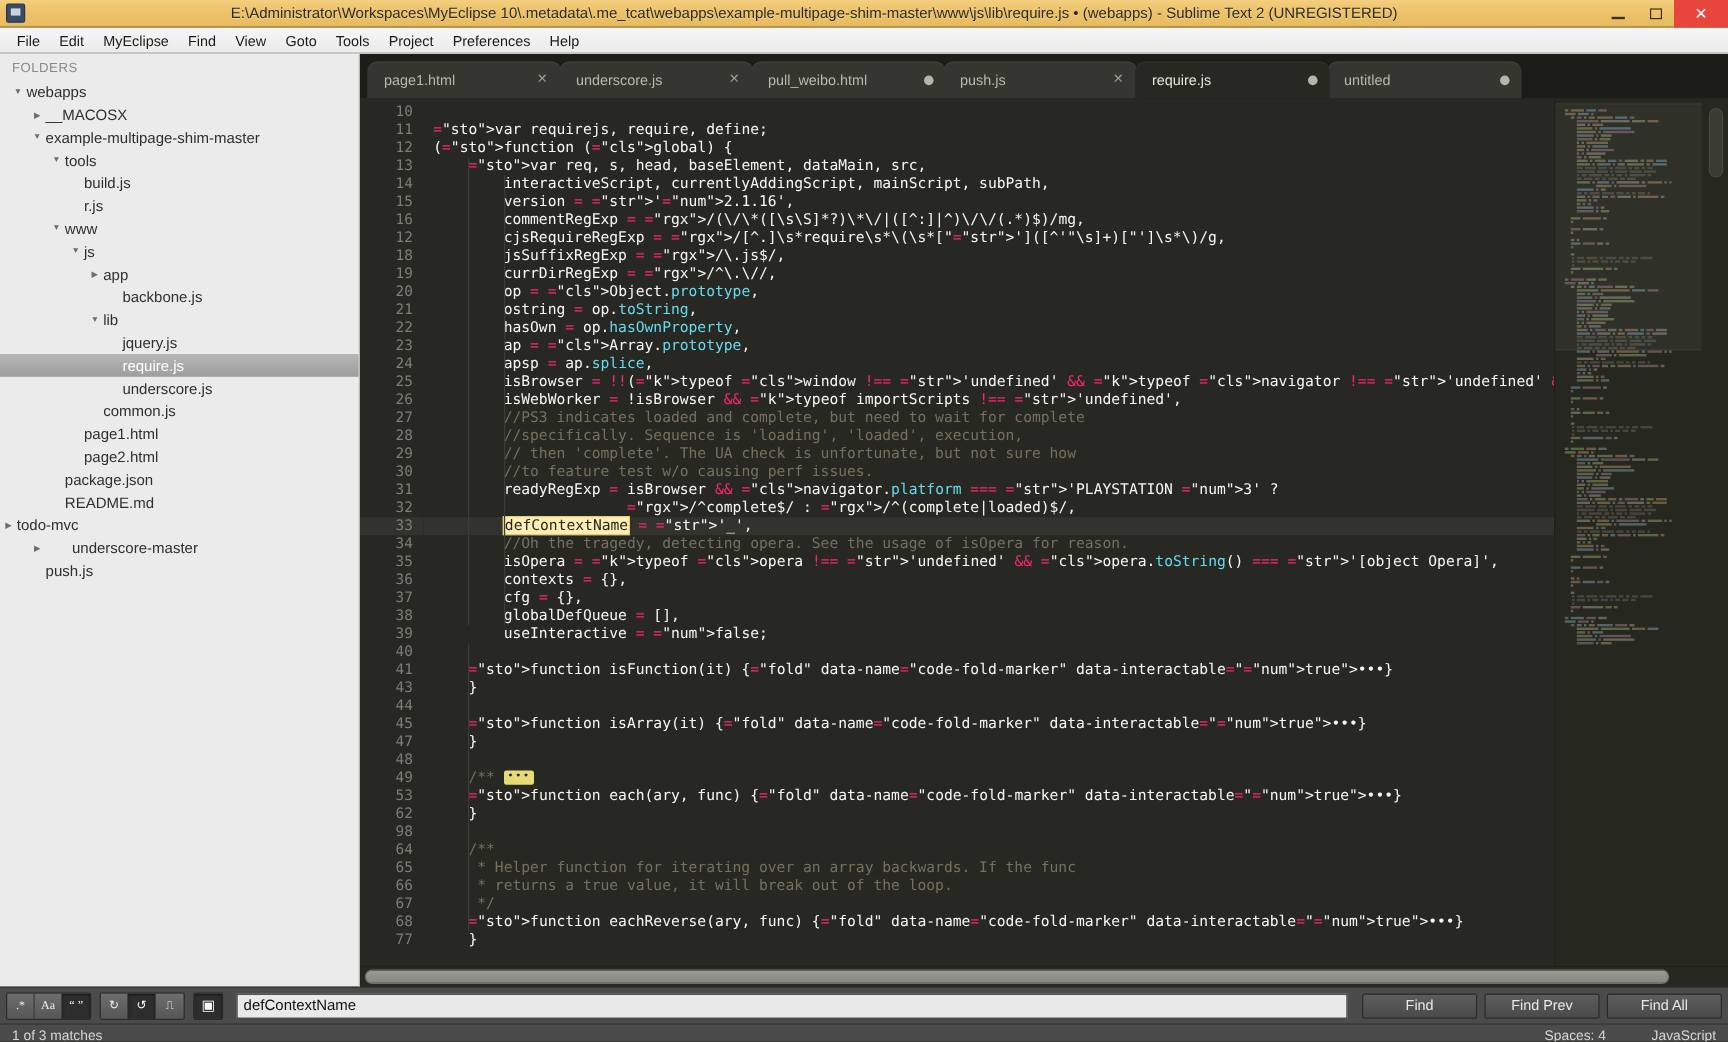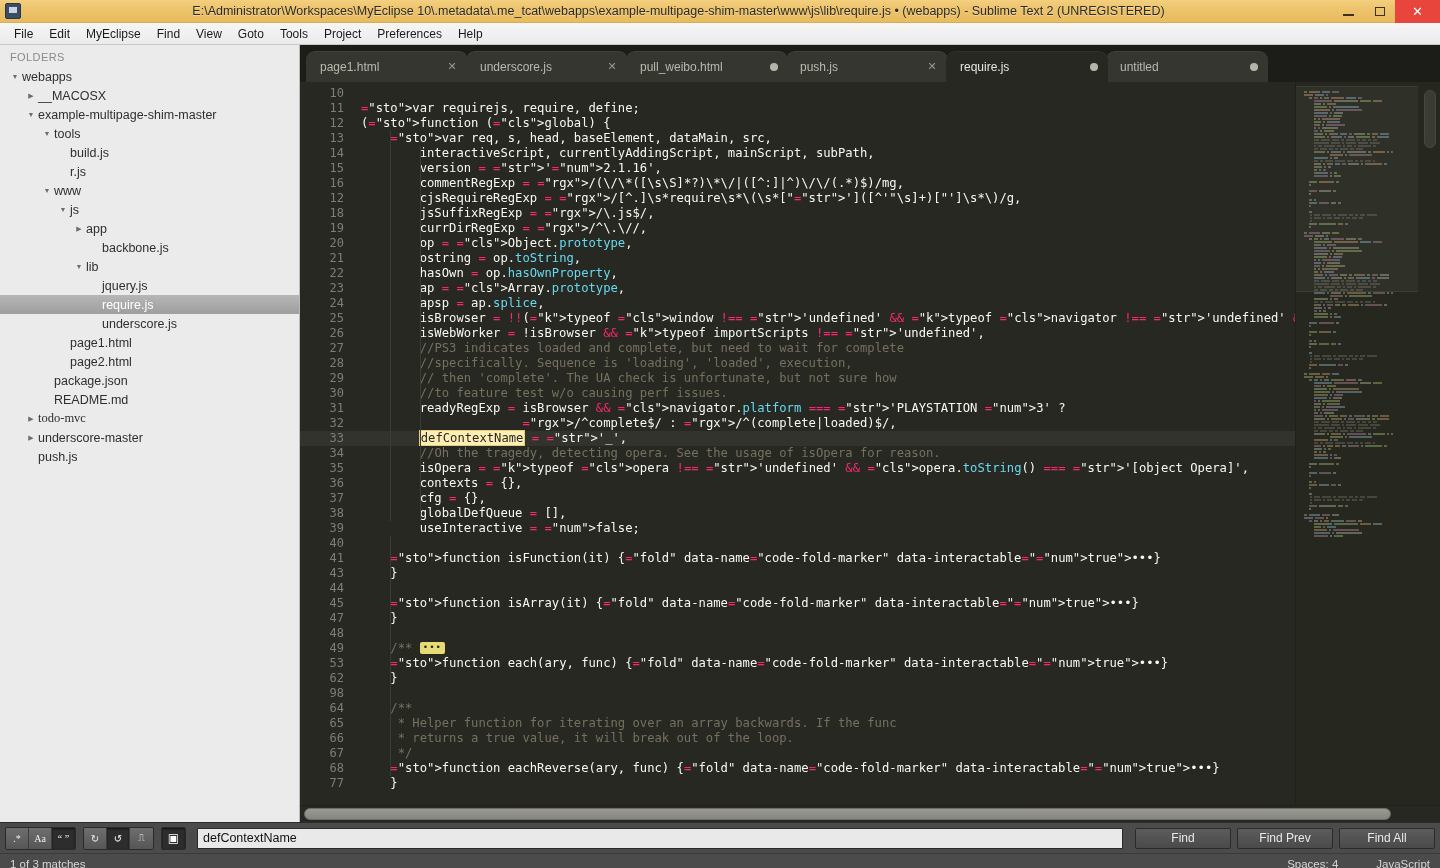--- a/index.html
+++ b/index.html
@@ -327,41 +327,45 @@
           <span>jquery.js</span>
         </div>
         <div class="tree-row selected" style="padding-left: 88px;">
           <span class="tw blank">•</span>
           <span>require.js</span>
         </div>
         <div class="tree-row" style="padding-left: 88px;">
           <span class="tw blank">•</span>
           <span>underscore.js</span>
         </div>
+        <div class="tree-row" style="padding-left: 72px;">
+          <span class="tw blank">•</span>
+          <span>common.js</span>
+        </div>
         <div class="tree-row" style="padding-left: 56px;">
           <span class="tw blank">•</span>
           <span>page1.html</span>
         </div>
         <div class="tree-row" style="padding-left: 56px;">
           <span class="tw blank">•</span>
           <span>page2.html</span>
         </div>
         <div class="tree-row" style="padding-left: 40px;">
           <span class="tw blank">•</span>
           <span>package.json</span>
         </div>
         <div class="tree-row" style="padding-left: 40px;">
           <span class="tw blank">•</span>
           <span>README.md</span>
         </div>
-        <div class="tree-row" style="padding-left: 24px; font-family: Liberation Serif, serif;">
+        <div class="tree-row" style="">
           <span class="tw">▶</span>
           <span>todo-mvc</span>
         </div>
-        <div class="tree-row" style="padding-left: 24px;">
+        <div class="tree-row" style="padding-left: 24px; gap: 22px;">
           <span class="tw">▶</span>
           <span>underscore-master</span>
         </div>
         <div class="tree-row" style="padding-left: 24px;">
           <span class="tw blank">•</span>
           <span>push.js</span>
         </div>
       </div>
   </div>
 

